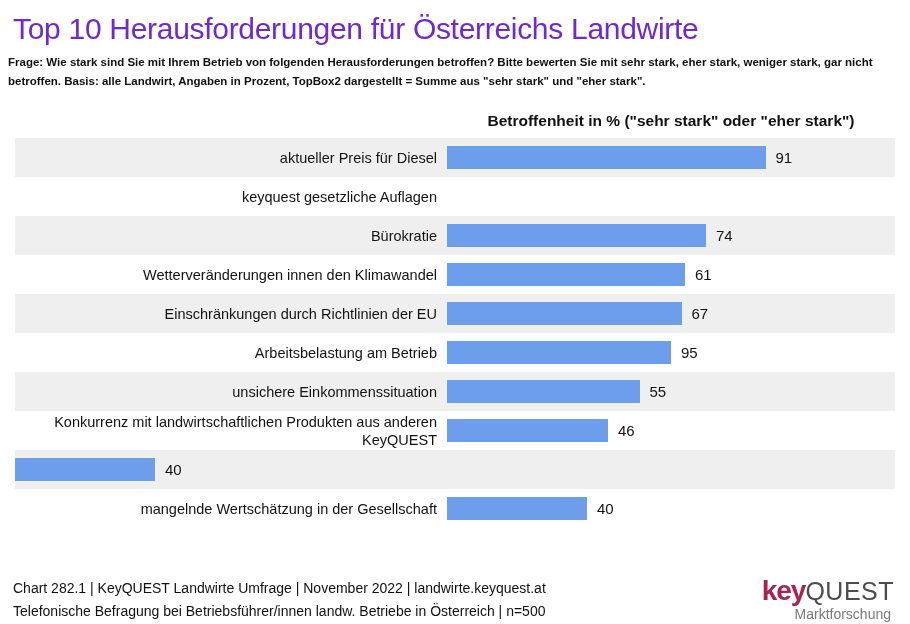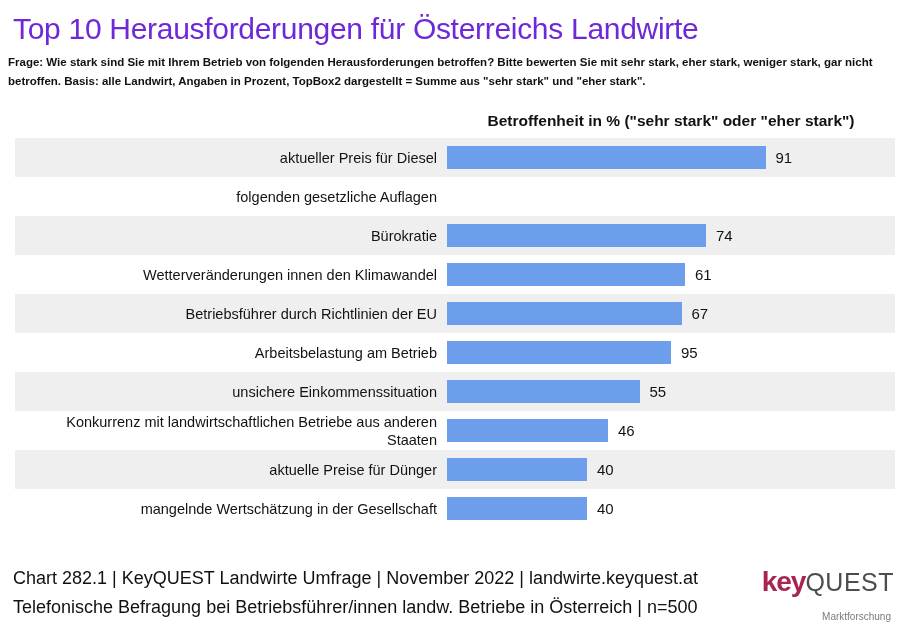--- a/index.html
+++ b/index.html
@@ -56,40 +56,40 @@
   .value { font-size: 15px; color: #131313; margin-left: 10px; }
 
   .footer {
     position: absolute;
     left: 0; right: 0; bottom: 14px;
     padding: 0 16px 0 13px;
     display: flex;
     justify-content: space-between;
     align-items: flex-end;
   }
-  .footer-text { font-size: 18px; line-height: 1.6; color: #111111; }
+  .footer-text { font-size: 14px; line-height: 1.6; color: #111111; }
 
   .logo { text-align: right; }
   .logo-main { line-height: 1; white-space: nowrap; margin-top: 8px; }
   .logo-key {
     font-size: 28px;
     font-weight: 700;
     letter-spacing: -1px;
     color: var(--logo-key-color, #a82452);
   }
   .logo-quest {
     font-size: 25px;
     font-weight: 400;
     letter-spacing: 0.5px;
     color: var(--logo-quest-color, #4d4d4d);
   }
   .logo-tagline {
-    font-size: 10px;
+    font-size: 14px;
     color: #7a7a7a;
-    margin-top: 15px;
+    margin-top: 1px;
     padding-right: 3px;
   }
 </style>
 </head>
 <body>
 
 <div class="page">
 
   <h1 class="page-title">Top 10 Herausforderungen für Österreichs Landwirte</h1>
 
@@ -102,66 +102,65 @@
     </div>
     <div class="rows" id="rows">
         <div class="row striped">
           <div class="row-label">aktueller Preis für Diesel</div>
           <div class="bar-wrap">
             <div class="bar" style="width: 318.5px;"></div>
             <div class="value">91</div>
           </div>
         </div>
         <div class="row">
-          <div class="row-label">folgenden gesetzliche Auflagen</div>
+          <div class="row-label">keyquest gesetzliche Auflagen</div>
         </div>
         <div class="row striped">
           <div class="row-label">Bürokratie</div>
           <div class="bar-wrap">
             <div class="bar" style="width: 259px;"></div>
             <div class="value">74</div>
           </div>
         </div>
         <div class="row">
           <div class="row-label">Wetterveränderungen innen den Klimawandel</div>
           <div class="bar-wrap">
             <div class="bar" style="width: 238px;"></div>
             <div class="value">61</div>
           </div>
         </div>
         <div class="row striped">
-          <div class="row-label">Betriebsführer durch Richtlinien der EU</div>
+          <div class="row-label">Einschränkungen durch Richtlinien der EU</div>
           <div class="bar-wrap">
             <div class="bar" style="width: 234.5px;"></div>
             <div class="value">67</div>
           </div>
         </div>
         <div class="row">
           <div class="row-label">Arbeitsbelastung am Betrieb</div>
           <div class="bar-wrap">
             <div class="bar" style="width: 224px;"></div>
             <div class="value">95</div>
           </div>
         </div>
         <div class="row striped">
           <div class="row-label">unsichere Einkommenssituation</div>
           <div class="bar-wrap">
             <div class="bar" style="width: 192.5px;"></div>
             <div class="value">55</div>
           </div>
         </div>
         <div class="row">
-          <div class="row-label">Konkurrenz mit landwirtschaftlichen Betriebe aus anderen Staaten</div>
+          <div class="row-label">Konkurrenz mit landwirtschaftlichen Produkten aus anderen KeyQUEST</div>
           <div class="bar-wrap">
             <div class="bar" style="width: 161px;"></div>
             <div class="value">46</div>
           </div>
         </div>
         <div class="row striped">
-          <div class="row-label">aktuelle Preise für Dünger</div>
           <div class="bar-wrap">
             <div class="bar" style="width: 140px;"></div>
             <div class="value">40</div>
           </div>
         </div>
         <div class="row">
           <div class="row-label">mangelnde Wertschätzung in der Gesellschaft</div>
           <div class="bar-wrap">
             <div class="bar" style="width: 140px;"></div>
             <div class="value">40</div>

